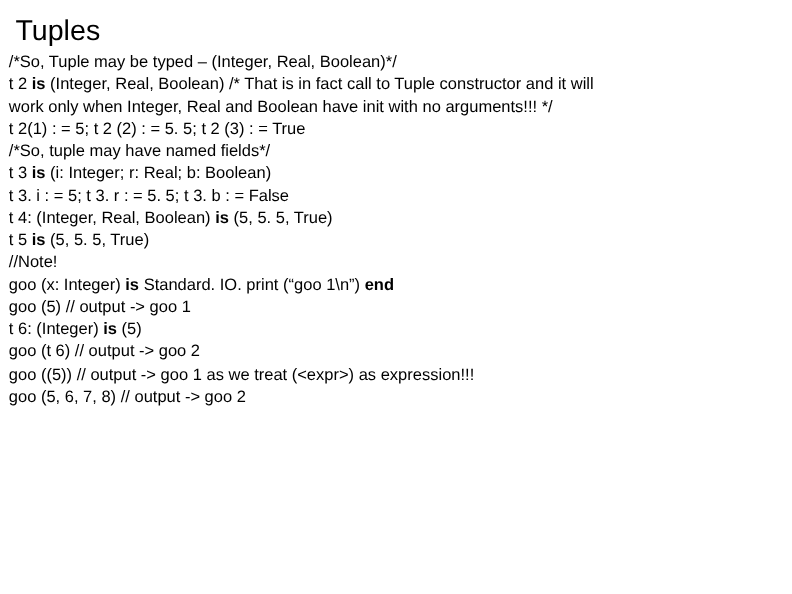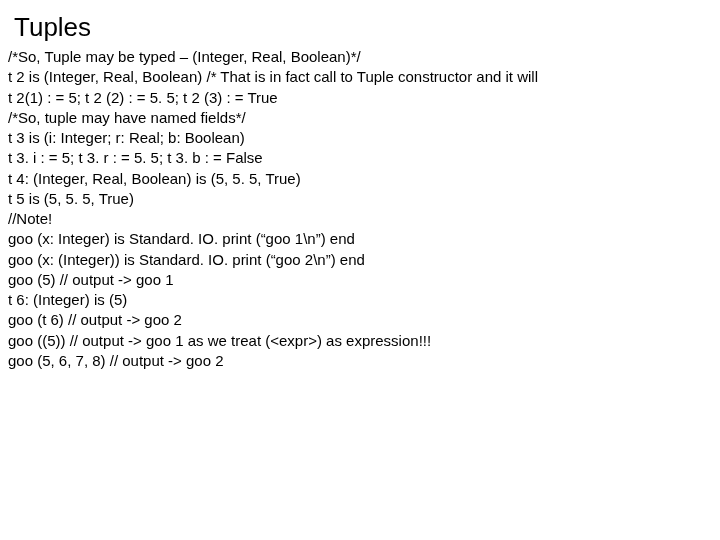--- a/index.html
+++ b/index.html
@@ -15,36 +15,36 @@
   .title {
     font-size: 26px;
     margin: 6px 0 4px 6px;
     font-weight: normal;
   }
   .body {
     font-size: 15px;
     line-height: 1.35;
   }
   .line { display: block; }
-  .b { font-weight: normal; }
+  .b { font-weight: bold; }
 </style>
 </head>
 <body>
 
 <div class="title">Tuples</div>
 <div class="body" id="body">
     <span class="line"><span>/*So, Tuple may be typed – (Integer, Real, Boolean)*/</span></span>
     <span class="line"><span>t 2 </span><span class="b">is</span><span> (Integer, Real, Boolean) /* That is in fact call to Tuple constructor and it will</span></span>
+    <span class="line"><span>work only when Integer, Real and Boolean have init with no arguments!!! */</span></span>
     <span class="line"><span>t 2(1) : = 5; t 2 (2) : = 5. 5; t 2 (3) : = True</span></span>
     <span class="line"><span>/*So, tuple may have named fields*/</span></span>
     <span class="line"><span>t 3 </span><span class="b">is</span><span> (i: Integer; r: Real; b: Boolean)</span></span>
     <span class="line"><span>t 3. i : = 5; t 3. r : = 5. 5; t 3. b : = False</span></span>
     <span class="line"><span>t 4: (Integer, Real, Boolean) </span><span class="b">is</span><span> (5, 5. 5, True)</span></span>
     <span class="line"><span>t 5 </span><span class="b">is</span><span> (5, 5. 5, True)</span></span>
     <span class="line"><span>//Note!</span></span>
     <span class="line"><span>goo (x: Integer) </span><span class="b">is</span><span> Standard. IO. print (“goo 1\n”) </span><span class="b">end</span></span>
-    <span class="line"><span>goo (x: (Integer)) </span><span class="b">is</span><span> Standard. IO. print (“goo 2\n”)  </span><span class="b">end</span></span>
     <span class="line"><span>goo (5) // output -&gt; goo 1</span></span>
     <span class="line"><span>t 6: (Integer) </span><span class="b">is</span><span> (5)</span></span>
     <span class="line"><span>goo (t 6) // output -&gt; goo 2</span></span>
     <span class="line"><span>goo ((5)) // output -&gt; goo 1 as we treat (&lt;expr&gt;) as expression!!!</span></span>
     <span class="line"><span>goo (5, 6, 7, 8) // output -&gt; goo 2</span></span>
   </div>
 
 </body></html>

